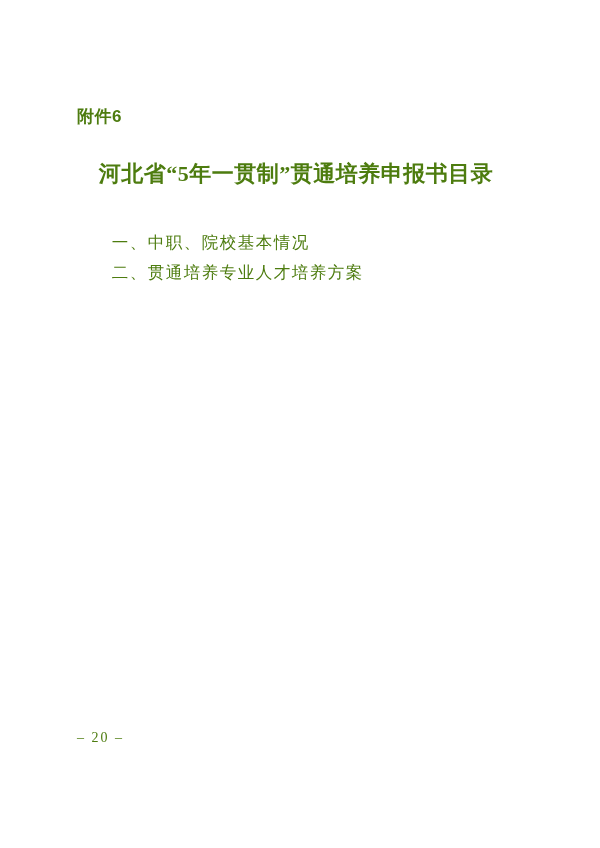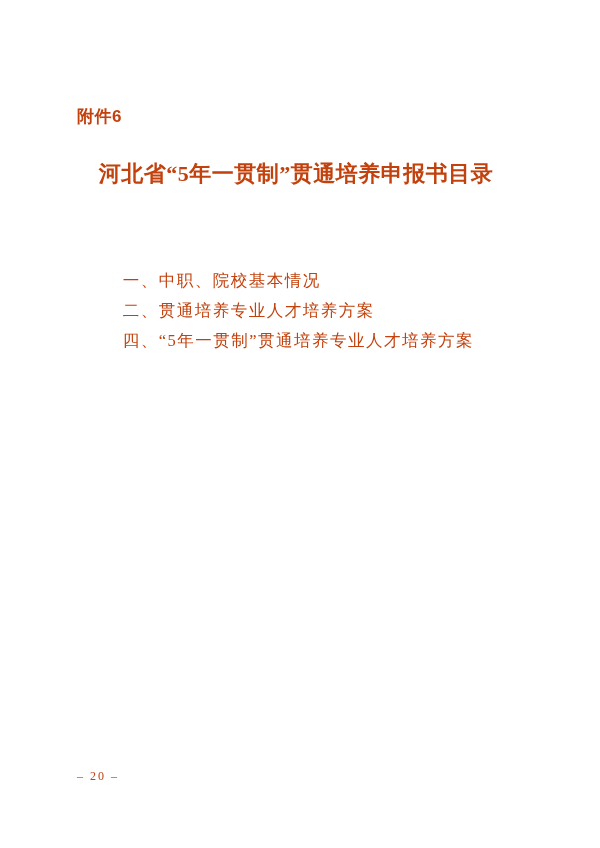--- a/index.html
+++ b/index.html
@@ -1,21 +1,21 @@
 <!DOCTYPE html>
 <html><head>
 <meta charset="utf-8">
 <style>
   html, body { margin: 0; padding: 0; }
   .page {
     position: relative;
     width: 592px;
     height: 848px;
     background: #ffffff;
-    color: #c2410c;
+    color: #4d7c0f;
     font-family: "Liberation Serif", serif;
     overflow: hidden;
   }
   .attachment-label {
     position: absolute;
     left: 77px;
     top: 105px;
     font-family: "Liberation Sans", sans-serif;
     font-weight: 700;
     font-size: 17px;
@@ -28,51 +28,49 @@
     top: 159px;
     margin: 0;
     text-align: center;
     font-size: 22px;
     font-weight: 700;
     letter-spacing: 0.5px;
     font-family: "Liberation Serif", serif;
   }
   .toc {
     position: absolute;
-    left: 88px;
+    left: 77px;
     top: 228px;
     width: 448px;
-    margin-top: 38px;
   }
   .toc p {
     margin: 0;
     font-size: 16.5px;
     line-height: 30px;
     text-indent: 2.1em;
     text-align: justify;
     letter-spacing: 1.5px;
   }
   .page-number {
     position: absolute;
     left: 77px;
-    top: 769px;
-    font-size: 12px;
+    top: 730px;
+    font-size: 14px;
     letter-spacing: 2px;
   }
 </style>
 </head>
 <body>
 
 <div class="page">
 
   <div class="attachment-label">附件6</div>
 
   <h1 class="doc-title">河北省“5年一贯制”贯通培养申报书目录</h1>
 
   <div class="toc">
     <p>一、中职、院校基本情况</p>
     <p>二、贯通培养专业人才培养方案</p>
-    <p>四、“5年一贯制”贯通培养专业人才培养方案</p>
   </div>
 
   <div class="page-number">– 20 –</div>
 
 </div>
 
 </body></html>

